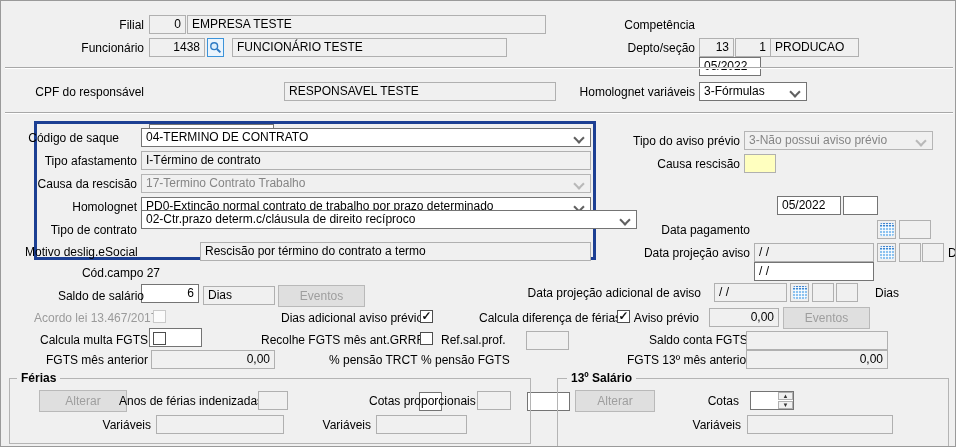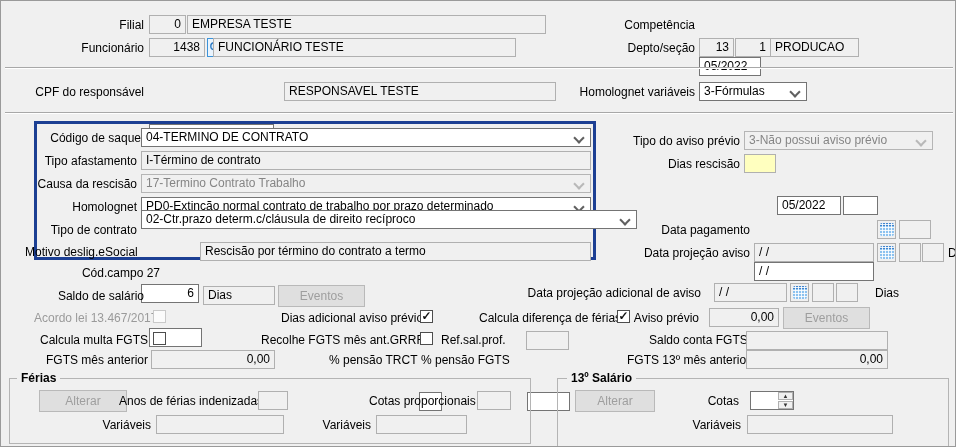--- a/index.html
+++ b/index.html
@@ -55,21 +55,21 @@
   <div class="fld" style="left:186px;top:14px;width:359px">EMPRESA TESTE</div>
 
   <div class="lbl" style="left:40px;top:40px;width:103px">Funcionário</div>
   <div class="fld right" style="left:148px;top:37px;width:56px">1438</div>
   <div class="tool mag" style="left:206px;top:37px">
     <svg width="13" height="13" viewBox="0 0 13 13">
       <circle cx="5.2" cy="5.2" r="3.4" fill="#dceefc" stroke="#2f7bc4" stroke-width="1.4"></circle>
       <line x1="8" y1="8" x2="11.4" y2="11.4" stroke="#2f7bc4" stroke-width="2"></line>
     </svg>
   </div>
-  <div class="fld" style="left:212px;top:37px;width:303px">FUNCIONÁRIO TESTE</div>
+  <div class="fld" style="left:231px;top:37px;width:275px">FUNCIONÁRIO TESTE</div>
 
   <div class="lbl" style="left:590px;top:17px;width:104px">Competência</div>
   <div class="fld ed" style="left:698px;top:14px;width:62px">05/2022</div>
 
   <div class="lbl" style="left:590px;top:40px;width:104px">Depto/seção</div>
   <div class="fld right" style="left:698px;top:37px;width:35px">13</div>
   <div class="fld right" style="left:734px;top:37px;width:36px">1</div>
   <div class="fld" style="left:769px;top:37px;width:89px">PRODUCAO</div>
 
   <div class="sep" style="top:66px"></div>
@@ -81,21 +81,21 @@
   <div class="lbl" style="left:566px;top:84px;width:128px">Homolognet variáveis</div>
   <div class="combo" style="left:698px;top:81px;width:108px">
     <span>3-Fórmulas</span>
     <span class="chev"></span>
   </div>
 
   <div class="sep" style="top:111px"></div>
 
   <div id="bluebox"></div>
 
-  <div class="lbl" style="left:34px;top:130px;width:106px">Código de saque</div>
+  <div class="lbl" style="left:12px;top:130px;width:106px">Código de saque</div>
   <div class="combo" style="left:140px;top:127px;width:450px">
     <span>04-TERMINO DE CONTRATO</span>
     <span class="chev"></span>
   </div>
 
   <div class="lbl" style="left:30px;top:153px;width:106px">Tipo afastamento</div>
   <div class="fld" style="left:140px;top:150px;width:450px">I-Término de contrato</div>
 
   <div class="lbl" style="left:30px;top:176px;width:106px">Causa da rescisão</div>
   <div class="combo dis" style="left:140px;top:173px;width:450px">
@@ -118,21 +118,21 @@
   <div class="lbl" style="left:24px;top:244px;width:112px">Motivo deslig.eSocial</div>
   <div class="fld ed right" style="left:140px;top:241px;width:58px">6</div>
   <div class="fld" style="left:199px;top:241px;width:391px">Rescisão por término do contrato a termo</div>
 
   <div class="lbl" style="left:620px;top:133px;width:119px">Tipo do aviso prévio</div>
   <div class="combo dis" style="left:743px;top:130px;width:189px">
     <span>3-Não possui aviso prévio</span>
     <span class="chev"></span>
   </div>
 
-  <div class="lbl" style="left:620px;top:156px;width:119px">Dias rescisão</div>
+  <div class="lbl" style="left:620px;top:156px;width:119px">Causa rescisão</div>
   <div class="fld yellow" style="left:743px;top:153px;width:32px"></div>
   <div class="fld ed" style="left:776px;top:153px;width:64px">05/2022</div>
   <div class="fld ed" style="left:842px;top:153px;width:35px"></div>
 
   <div class="lbl" style="left:630px;top:222px;width:119px">Data pagamento</div>
   <div class="fld ed" style="left:753px;top:219px;width:120px">/ /</div>
   <div class="tool" style="left:876px;top:219px">
     <span class="cal-ico"></span>
   </div>
   <div class="fld" style="left:898px;top:219px;width:32px"></div>

